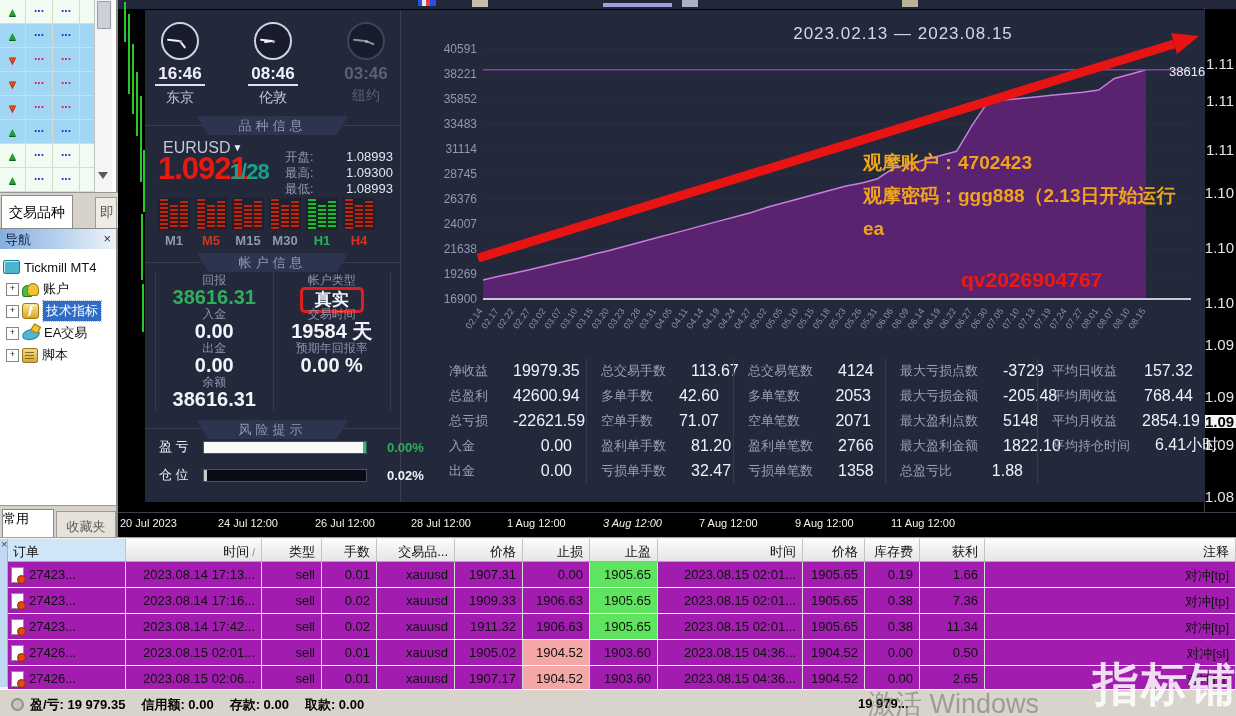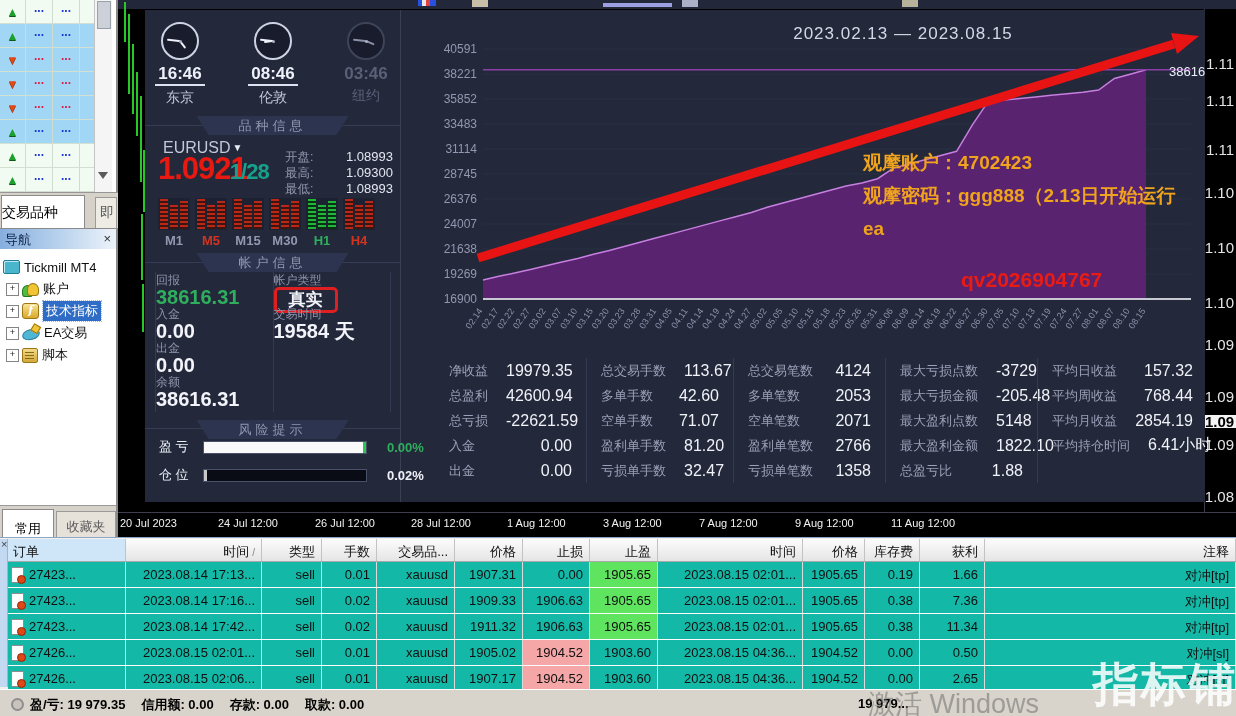--- a/index.html
+++ b/index.html
@@ -14,42 +14,42 @@
   .mw-c{display:flex;align-items:center;justify-content:center;border-right:1px solid #cfdccf;box-sizing:border-box}
   .c-arrow{width:26px}.c-d{width:27px}.c-b{flex:1;border-right:none}
   .arrow-up{color:#1ca02e;font-size:12px;text-shadow:0 1px 0 #0a5a14}
   .arrow-dn{color:#e04a16;font-size:12px;text-shadow:0 1px 0 #8a2404}
   .dots{font-weight:bold;font-size:12px;margin-top:-7px}
   .dots.blue{color:#1a35d6}.dots.red{color:#e01a48}
   #mw-scroll{position:absolute;left:94px;top:0;width:18px;height:192px;background:#f5f5f5;border-left:1px solid #c4c4c4;box-sizing:border-box}
   #mw-thumb{position:absolute;left:2px;top:1px;width:12px;height:26px;background:#ccd1d9;border:1px solid #9aa0aa}
   #mw-chevron{position:absolute;left:3px;top:172px;width:0;height:0;border:5px solid transparent;border-top:7px solid #5a5a5a}
   #mw-tabs{position:absolute;left:0;top:192px;width:118px;height:36px;background:#d6d2ca;border-top:1px solid #979797;box-sizing:border-box}
-  .tab-a{position:absolute;left:1px;top:2px;width:84px;height:34px;background:#fff;border:1px solid #8a8a8a;border-bottom:none;font-size:14px;padding-top:8px;box-sizing:border-box;color:#000}
+  .tab-a{position:absolute;left:1px;top:2px;width:72px;height:34px;background:#fff;border:1px solid #8a8a8a;border-bottom:none;font-size:14px;text-align:center;padding-top:8px;box-sizing:border-box;color:#000}
   .tab-b{position:absolute;left:95px;top:4px;width:22px;height:32px;background:#efece5;border:1px solid #9a9a9a;border-bottom:none;color:#5a5a5a;font-size:14px;text-align:left;padding:6px 0 0 4px;box-sizing:border-box;overflow:hidden}
   #navigator{position:absolute;left:0;top:228px;width:116px;height:309px;background:#fff;border-top:1px solid #8a8a8a}
   #nav-title{height:20px;background:linear-gradient(90deg,#86aede,#bcd4ee 55%,#eef3fa);font-size:13px;color:#0c2246;padding:2px 5px 0 5px;box-sizing:border-box}
   #nav-close{float:right;color:#333;font-size:13px;line-height:15px;cursor:default}
   #nav-tree{padding-top:7px}
   .tree-row{height:22px;display:flex;align-items:center;font-size:13px;color:#101010;padding-left:3px;white-space:nowrap;overflow:hidden}
   .tree-row .lbl{margin-left:4px}
   .tree-row.selected .lbl{background:#2f6cc6;color:#fff;padding:1px 3px;outline:1px dotted #9cb8e0}
   .expander{flex:none;width:11px;height:11px;border:1px solid #848484;background:#fff;font-size:9px;line-height:9px;text-align:center;color:#222;margin-right:3px}
   .nicon{flex:none;position:relative;display:inline-block}
   .icon-terminal{width:15px;height:12px;background:#4ab6cc;border:1px solid #1f7e96;border-radius:2px;box-shadow:inset 1px 1px 0 #bdeaf4}
   .icon-acc{width:17px;height:13px}
   .icon-acc::before{content:"";position:absolute;left:0;top:2px;width:9px;height:10px;border-radius:50% 50% 30% 30%;background:#52bc42;border:1px solid #237a1c}
   .icon-acc::after{content:"";position:absolute;right:0;top:0;width:10px;height:11px;border-radius:50% 50% 30% 30%;background:#f0c433;border:1px solid #9c7615}
   .icon-f{width:15px;height:14px;background:linear-gradient(#f8e49a,#d9a827);border:1px solid #9c7615;border-radius:3px;color:#fff;font-family:"DejaVu Serif",serif;font-style:italic;font-weight:bold;font-size:11px;line-height:13px;text-align:center}
   .icon-ea{width:16px;height:9px;background:#4fb6d6;border:1px solid #227e9e;border-radius:50%;transform:rotate(-14deg);margin-top:3px}
   .icon-ea::after{content:"";position:absolute;right:-2px;top:-4px;width:6px;height:6px;background:#f0c433;border:1px solid #9c7615;transform:rotate(45deg)}
   .icon-script{width:14px;height:13px;background:linear-gradient(#f2da8a,#d2a838);border:1px solid #9c7615;border-radius:2px}
   .icon-script::after{content:"";position:absolute;left:2px;top:3px;width:9px;height:1px;background:#8a6a18;box-shadow:0 3px 0 #8a6a18,0 6px 0 #8a6a18}
   #nav-tabs{position:absolute;left:0;bottom:0;width:116px;height:33px;background:#d6d2ca;border-top:1px solid #9a9a9a;box-sizing:border-box}
-  .ntab-a{position:absolute;left:2px;top:3px;width:52px;height:30px;background:#fff;border:1px solid #8a8a8a;border-bottom:none;font-size:13px;text-align:center;padding-top:10px;box-sizing:border-box;color:#000}
+  .ntab-a{position:absolute;left:2px;top:3px;width:52px;height:30px;background:#fff;border:1px solid #8a8a8a;border-bottom:none;font-size:13px;text-align:left;padding-top:0;box-sizing:border-box;color:#000}
   .ntab-b{position:absolute;left:56px;top:5px;width:60px;height:28px;background:#e6e2da;border:1px solid #9a9a9a;border-bottom:none;font-size:13px;text-align:center;padding-top:6px;box-sizing:border-box;color:#5c5c5c}
 
   
   #chart-bg{position:absolute;left:118px;top:0;width:1118px;height:537px;background:#000}
   #top-strip{position:absolute;left:0;top:0;width:100%;height:9px;background:#23273a}
   .tsi{position:absolute;top:0}
   .candle{position:absolute;width:2px;background:#28c828}
   #price-axis{position:absolute;left:1087px;top:9px;width:31px;height:503px}
   #pa-sep{position:absolute;left:1086px;top:9px;width:1px;height:503px;background:#3c3c4a}
   .pa-label{position:absolute;right:2px;font-size:15px;color:#e4e4e4;line-height:13px}
@@ -83,21 +83,21 @@
   #sym-ohlc{position:absolute;left:140px;top:139px;width:108px}
   .ohlc-row{display:flex;justify-content:space-between;line-height:16px}
   .ohlc-l{font-size:12.5px;color:#9298b0}.ohlc-v{font-size:13px;color:#e2e5f0}
   #tf-row{position:absolute;left:13px;top:188px;display:flex;gap:5px}
   .tf{width:32px;text-align:center}
   .tf-bars{height:32px;display:flex;align-items:flex-end;justify-content:center;gap:2px;background:#1d2232;padding:1px;box-sizing:border-box}
   .tf-bars span{width:8px;background:repeating-linear-gradient(180deg,#bb2717 0 2px,#3c1410 2px 4px)}
   .tf.green .tf-bars span{background:repeating-linear-gradient(180deg,#1fb838 0 2px,#0c3014 2px 4px)}
   .tf-label{font-size:13px;margin-top:3px;font-weight:bold}
   #acc-grid{position:absolute;left:10px;top:262px;width:236px;height:140px;display:flex}
-  .acc-col{flex:1;border-left:1px solid #343a52;padding-top:2px}
+  .acc-col{flex:1;border-left:1px solid #343a52;text-align:center;padding-top:2px}
   .acc-col:last-child{border-right:1px solid #343a52}
   .acc-cell{height:34px}
   .acc-label{font-size:12px;color:#8d93ab;line-height:13px;white-space:nowrap}
   .acc-value{font-size:20px;font-weight:bold;color:#f2f4fa;line-height:20px;white-space:nowrap}
   .real-box{display:inline-block;border:3px solid #e02020;border-radius:5px;padding:0 12px;font-size:17px;line-height:20px;margin-top:0}
   .risk-row{position:absolute;left:14px;display:flex;align-items:center}
   .risk-l{font-size:13px;color:#eef0f8;width:40px;white-space:pre}
   .risk-bar{width:164px;height:13px;border:1px solid #4a5068;margin-left:4px;position:relative;box-sizing:border-box}
   .bar-light{background:#fafafa}
   .bar-light::after{content:"";position:absolute;right:0;top:0;width:3px;height:100%;background:#28c850}
@@ -109,32 +109,32 @@
   .ytick{fill:#9298b0;font-size:12px}
   .xtick{fill:#8d93ab;font-size:9px}
   .flabel{fill:#eef0f8;font-size:13px}
   #annotation{position:absolute;left:462px;top:136px;width:352px;font-size:19px;font-weight:bold;color:#f0a31c;line-height:33px;white-space:nowrap}
   #qq{position:absolute;left:560px;top:258px;font-size:21px;font-weight:bold;color:#e81c14}
   #stats{position:absolute;left:0;top:348px;width:100%;display:flex}
   .stat-col{flex:none;box-sizing:border-box;padding:0 14px;border-left:1px solid #353b54}
   .stat-col:first-child{border-left:none;padding-left:48px}
   .stat-row{display:flex;justify-content:space-between;align-items:center;height:25px}
   .stat-l{font-size:13px;color:#9aa0b8;white-space:nowrap}
-  .stat-v{font-size:16px;color:#f0f2f8;margin-left:18px;white-space:nowrap}
+  .stat-v{font-size:16px;color:#f0f2f8;margin-left:25px;white-space:nowrap}
 
   
   #terminal{position:absolute;left:0;top:537px;width:1236px;height:179px;background:#f1f0ed;border-top:1px solid #8ba6c6;box-sizing:border-box}
   #t-strip{position:absolute;left:0;top:1px;width:8px;height:148px;background:#c3d9f1;border-right:1px solid #9ab6d6;box-sizing:border-box}
   #t-close{position:absolute;left:1px;top:0;font-size:11px;color:#444}
   #t-header{position:absolute;left:8px;top:1px;height:23px;display:flex;background:linear-gradient(#fcfcfc,#e5e5e5);border-bottom:1px solid #a8a8a8;box-sizing:border-box}
   .th{box-sizing:border-box;border-right:1px solid #c2c2c2;padding:4px 6px 0 0;text-align:right;font-size:13px;color:#101010;white-space:nowrap;overflow:hidden}
   .th.first{background:#cfe5f8;text-align:left;padding-left:5px}
   .sortmark{color:#888;font-size:10px;margin-left:3px}
   #t-rows{position:absolute;left:8px;top:24px}
-  .trow{display:flex;height:25px;background:#14b8a6;border-bottom:1px solid #fbfbfb}
+  .trow{display:flex;height:25px;background:#a21caf;border-bottom:1px solid #fbfbfb}
   .td{box-sizing:border-box;border-right:1px solid #dadada;padding:5px 6px 0 0;text-align:right;font-size:13px;color:#101010;white-space:nowrap;overflow:hidden}
   .td.first{text-align:left;padding:0 0 0 3px;display:flex;align-items:center}
   .td.tp{background:#5ee45e}
   .td.sl{background:#f5a7a7}
   .oicon{flex:none;width:11px;height:14px;background:#fff;border:1px solid #8e8e8e;position:relative;margin-right:5px}
   .oicon::after{content:"";position:absolute;right:-3px;bottom:-2px;width:7px;height:7px;border-radius:50%;background:#e04818;border:1px solid #8e2808}
   #t-status{position:absolute;left:0;top:151px;width:1236px;height:27px;background:#d8d4cb;border-top:1px solid #fff;box-sizing:border-box}
   #status-icon{position:absolute;left:11px;top:8px;width:9px;height:9px;border-radius:50%;border:2px solid #8e8e8e;background:#c8c4bc}
   #status-text{position:absolute;left:30px;top:6px;display:flex;gap:16px;font-size:13px;font-weight:bold;color:#000;white-space:nowrap}
   #status-right{position:absolute;left:858px;top:6px;font-size:13px;font-weight:bold;color:#000}
@@ -175,21 +175,21 @@
       <div class="pa-label pa-hl" style="top: 406px;">1.09</div>
       <div class="pa-label" style="top: 429px;">1.09</div>
       <div class="pa-label" style="top: 481px;">1.08</div>
     </div>
   <div id="time-axis">
       <div class="ta-label" style="left: 2px;">20 Jul 2023</div>
       <div class="ta-label" style="left: 100px;">24 Jul 12:00</div>
       <div class="ta-label" style="left: 197px;">26 Jul 12:00</div>
       <div class="ta-label" style="left: 293px;">28 Jul 12:00</div>
       <div class="ta-label" style="left: 389px;">1 Aug 12:00</div>
-      <div class="ta-label" style="left: 485px;">3 Aug 12:00</div>
+      <div class="ta-label" style="left: 485px; font-style: italic;">3 Aug 12:00</div>
       <div class="ta-label" style="left: 581px;">7 Aug 12:00</div>
       <div class="ta-label" style="left: 677px;">9 Aug 12:00</div>
       <div class="ta-label" style="left: 773px;">11 Aug 12:00</div>
     </div>
 
   <div id="dashboard">
     <div id="dash-left">
       <div id="clocks">
           <div class="clock-col bright">
             <div class="clock">
@@ -309,20 +309,24 @@
             </div>
           </div>
           <div class="acc-col">
             <div class="acc-cell">
               <div class="acc-label">帐户类型</div>
               <div class="acc-value"><span class="real-box">真实</span></div>
             </div>
             <div class="acc-cell">
               <div class="acc-label">交易时间</div>
               <div class="acc-value">19584 天</div>
+            </div>
+            <div class="acc-cell">
+              <div class="acc-label">预期年回报率</div>
+              <div class="acc-value">0.00 %</div>
             </div>
           </div>
         </div>
       <div class="sline" style="top:418px"></div>
       <div class="ribbon" style="top:410px">风险提示</div>
       <div id="risk-rows">
           <div class="risk-row" style="top: 428px;">
             <span class="risk-l">盈 亏</span>
             <span class="risk-bar bar-light"></span>
             <span class="risk-p" style="color: rgb(47, 174, 94);">0.00%</span>

